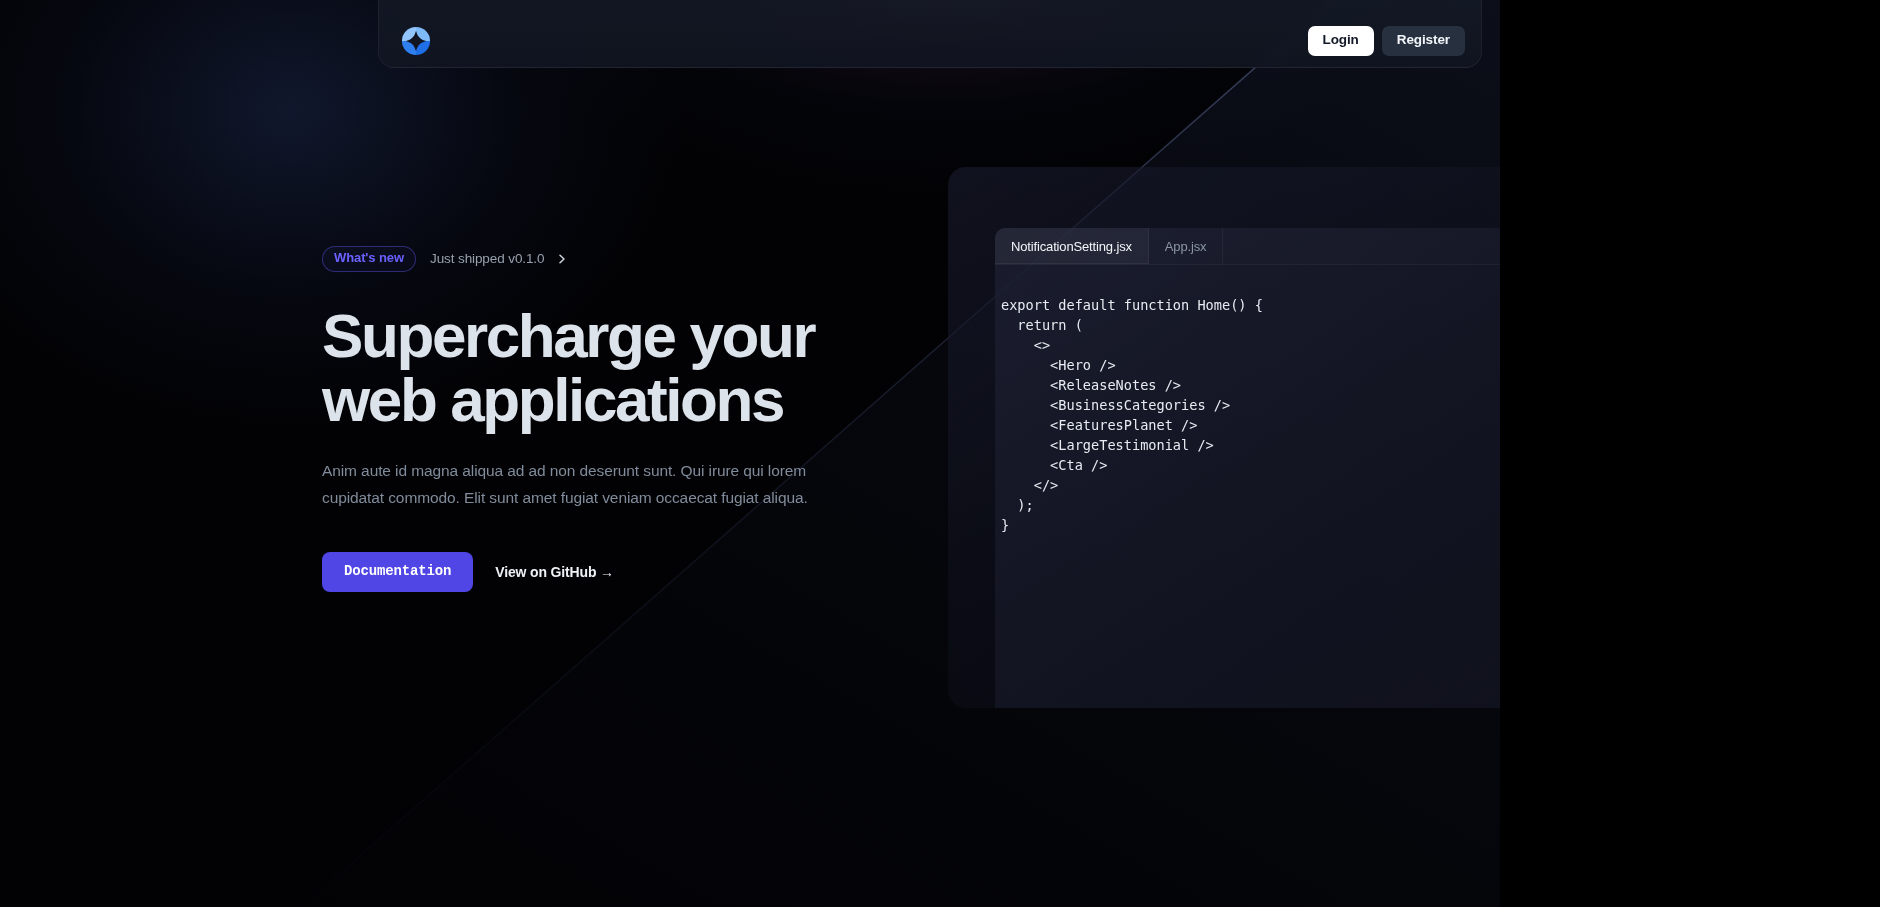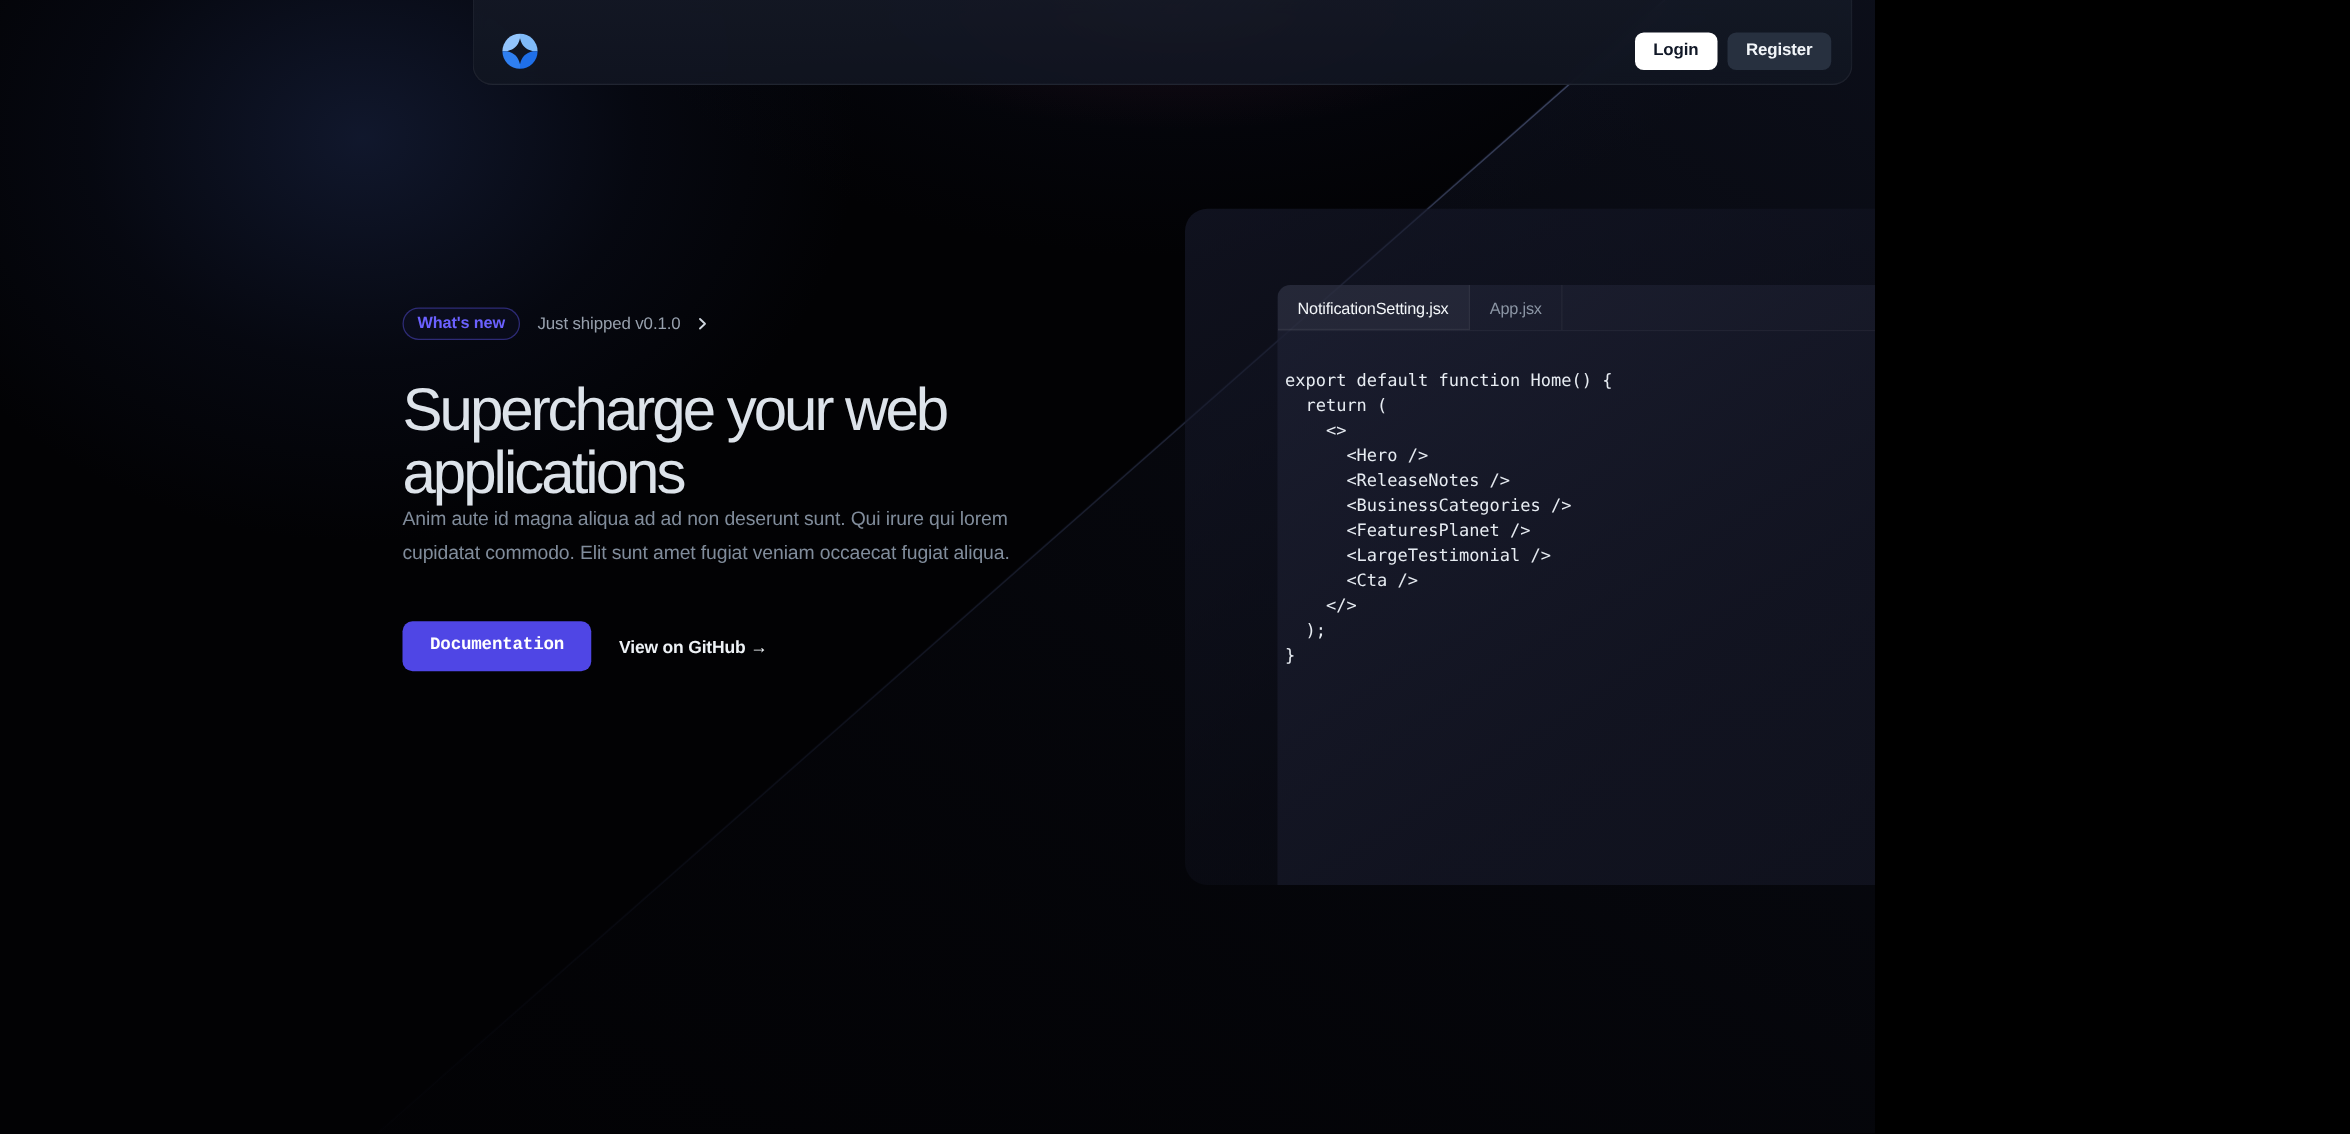--- a/index.html
+++ b/index.html
@@ -143,25 +143,26 @@
     cursor:pointer;
   }
   .pill-chevron {
     width:12px; height:12px;
     margin-left:6px;
     display:inline-block;
     vertical-align:middle;
   }
 
   .hero-title {
-    font-size:48px;
-    font-weight:400;
+    font-size:62px;
+    font-weight:700;
     line-height:1.035;
     letter-spacing:-2.4px;
     color:#dde3ea;
+    margin-bottom:26px;
   }
 
   .hero-sub {
     font-size:15.5px;
     line-height:1.72;
     letter-spacing:-0.1px;
     color:#808c9b;
     width:500px;
     margin-bottom:40px;
   }
@@ -197,21 +198,21 @@
   .showcase {
     position:absolute;
     left:948px; top:167px;
     width:670px; height:541px;
     border-radius:18px;
     background:linear-gradient(150deg, rgba(24,27,46,0.62) 0%, rgba(13,15,26,0.55) 55%, rgba(10,11,19,0.45) 100%);
     overflow:hidden;
   }
   .showcase-inner {
     position:absolute;
-    left:74px; top:61px;
+    left:47px; top:61px;
     width:608px; height:480px;
     border-radius:10px 0 0 0;
     background:linear-gradient(145deg, rgba(30,33,52,0.75) 0%, rgba(19,21,35,0.82) 60%, rgba(16,18,30,0.88) 100%);
     overflow:hidden;
   }
   .code-tabs {
     display:flex;
     height:37px;
     background:rgba(255,255,255,0.012);
     border-bottom:1px solid rgba(255,255,255,0.045);

